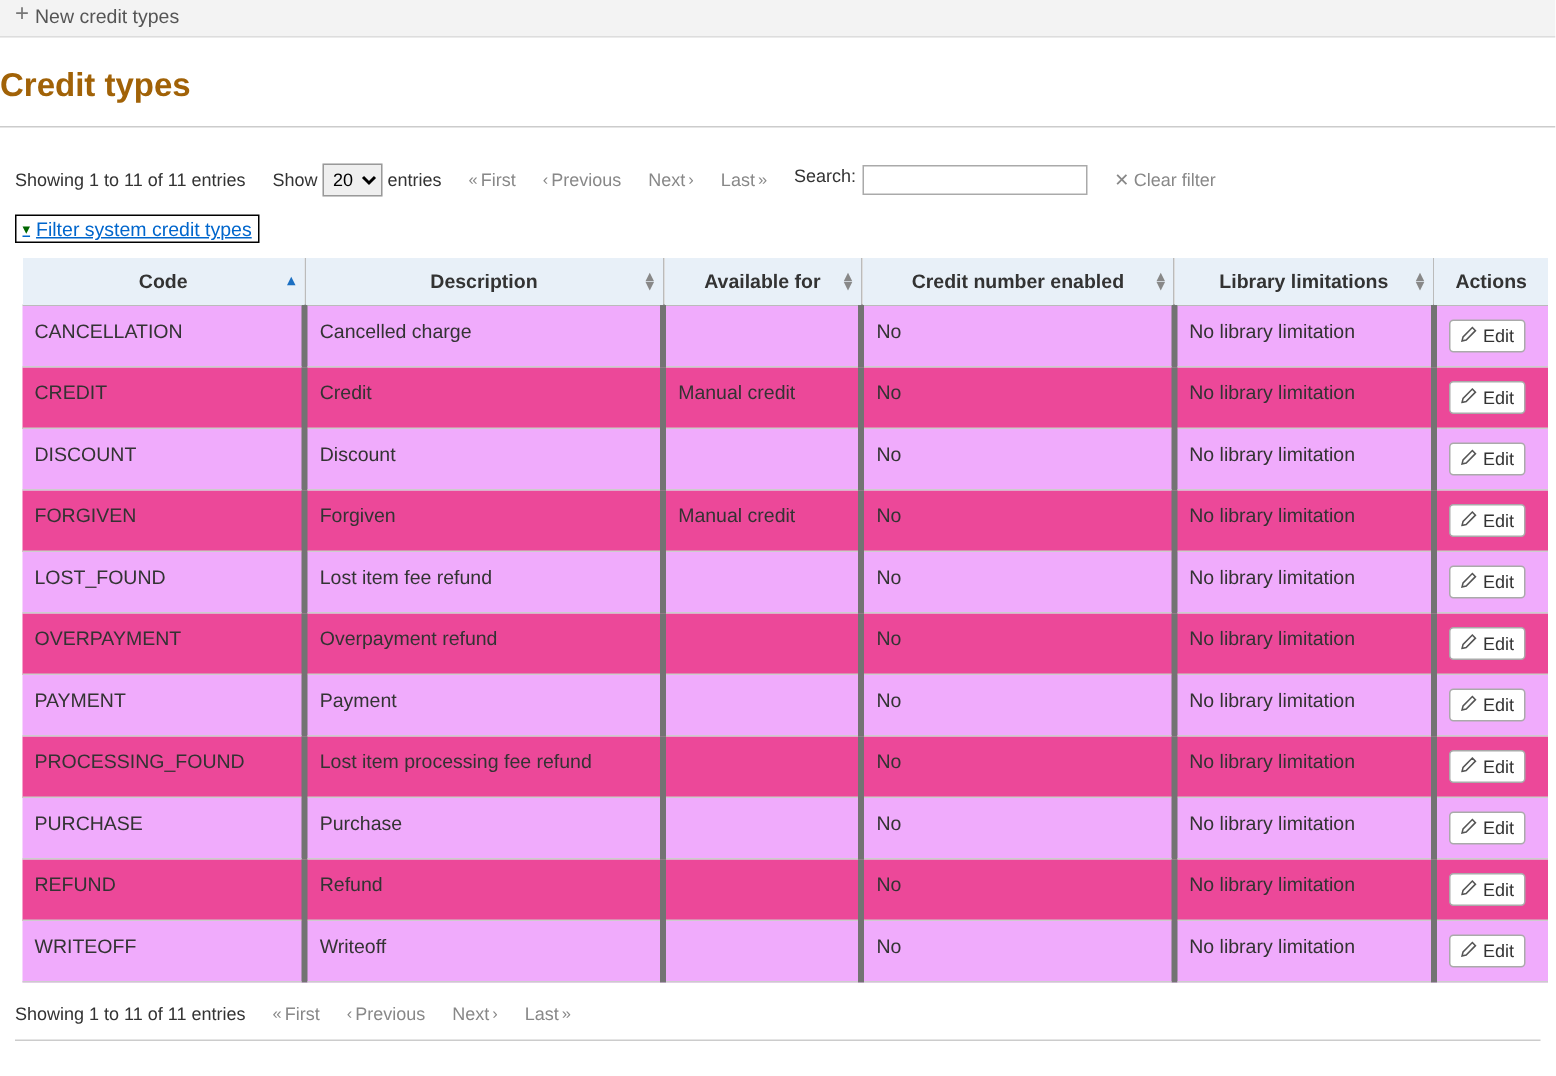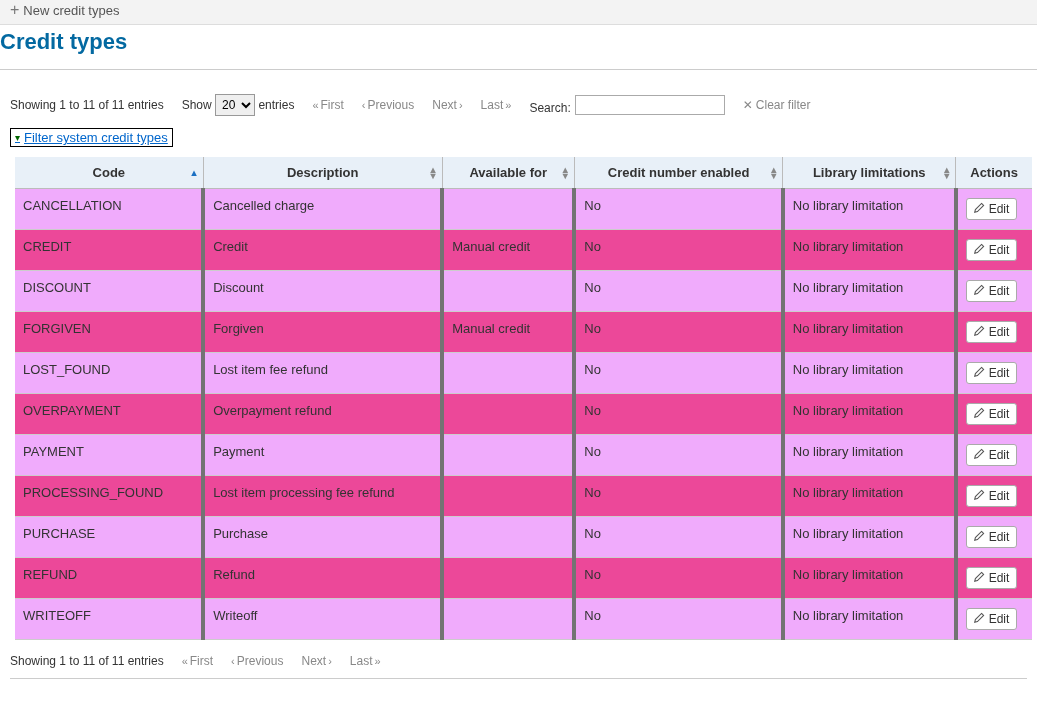--- a/index.html
+++ b/index.html
@@ -26,23 +26,23 @@
   }
   .plus-icon {
     font-size: 16px;
     line-height: 1;
     color: #777;
     font-weight: 300;
   }
   h1.page-title {
     font-size: 22px;
     font-weight: bold;
-    margin: 4px 0 14px 0;
+    margin: 19px 0 14px 0;
     padding: 0;
-    color: #0369a1;
+    color: #a16207;
   }
   .divider {
     border: none;
     border-top: 1px solid #ccc;
     margin: 0 0 24px 0;
   }
   .controls-row {
     display: flex;
     align-items: center;
     gap: 18px;
@@ -65,21 +65,21 @@
     align-items: center;
     gap: 2px;
     cursor: pointer;
   }
   .chev {
     font-size: 11px;
     line-height: 1;
   }
   .search-wrap {
     display: inline-flex;
-    align-items: flex-end;
+    align-items: flex-start;
     gap: 4px;
   }
   .search-wrap input {
     border: 1px solid #aaa;
     padding: 2px 4px;
     width: 150px;
     font-size: 12px;
   }
   .clear-filter {
     color: #888;

